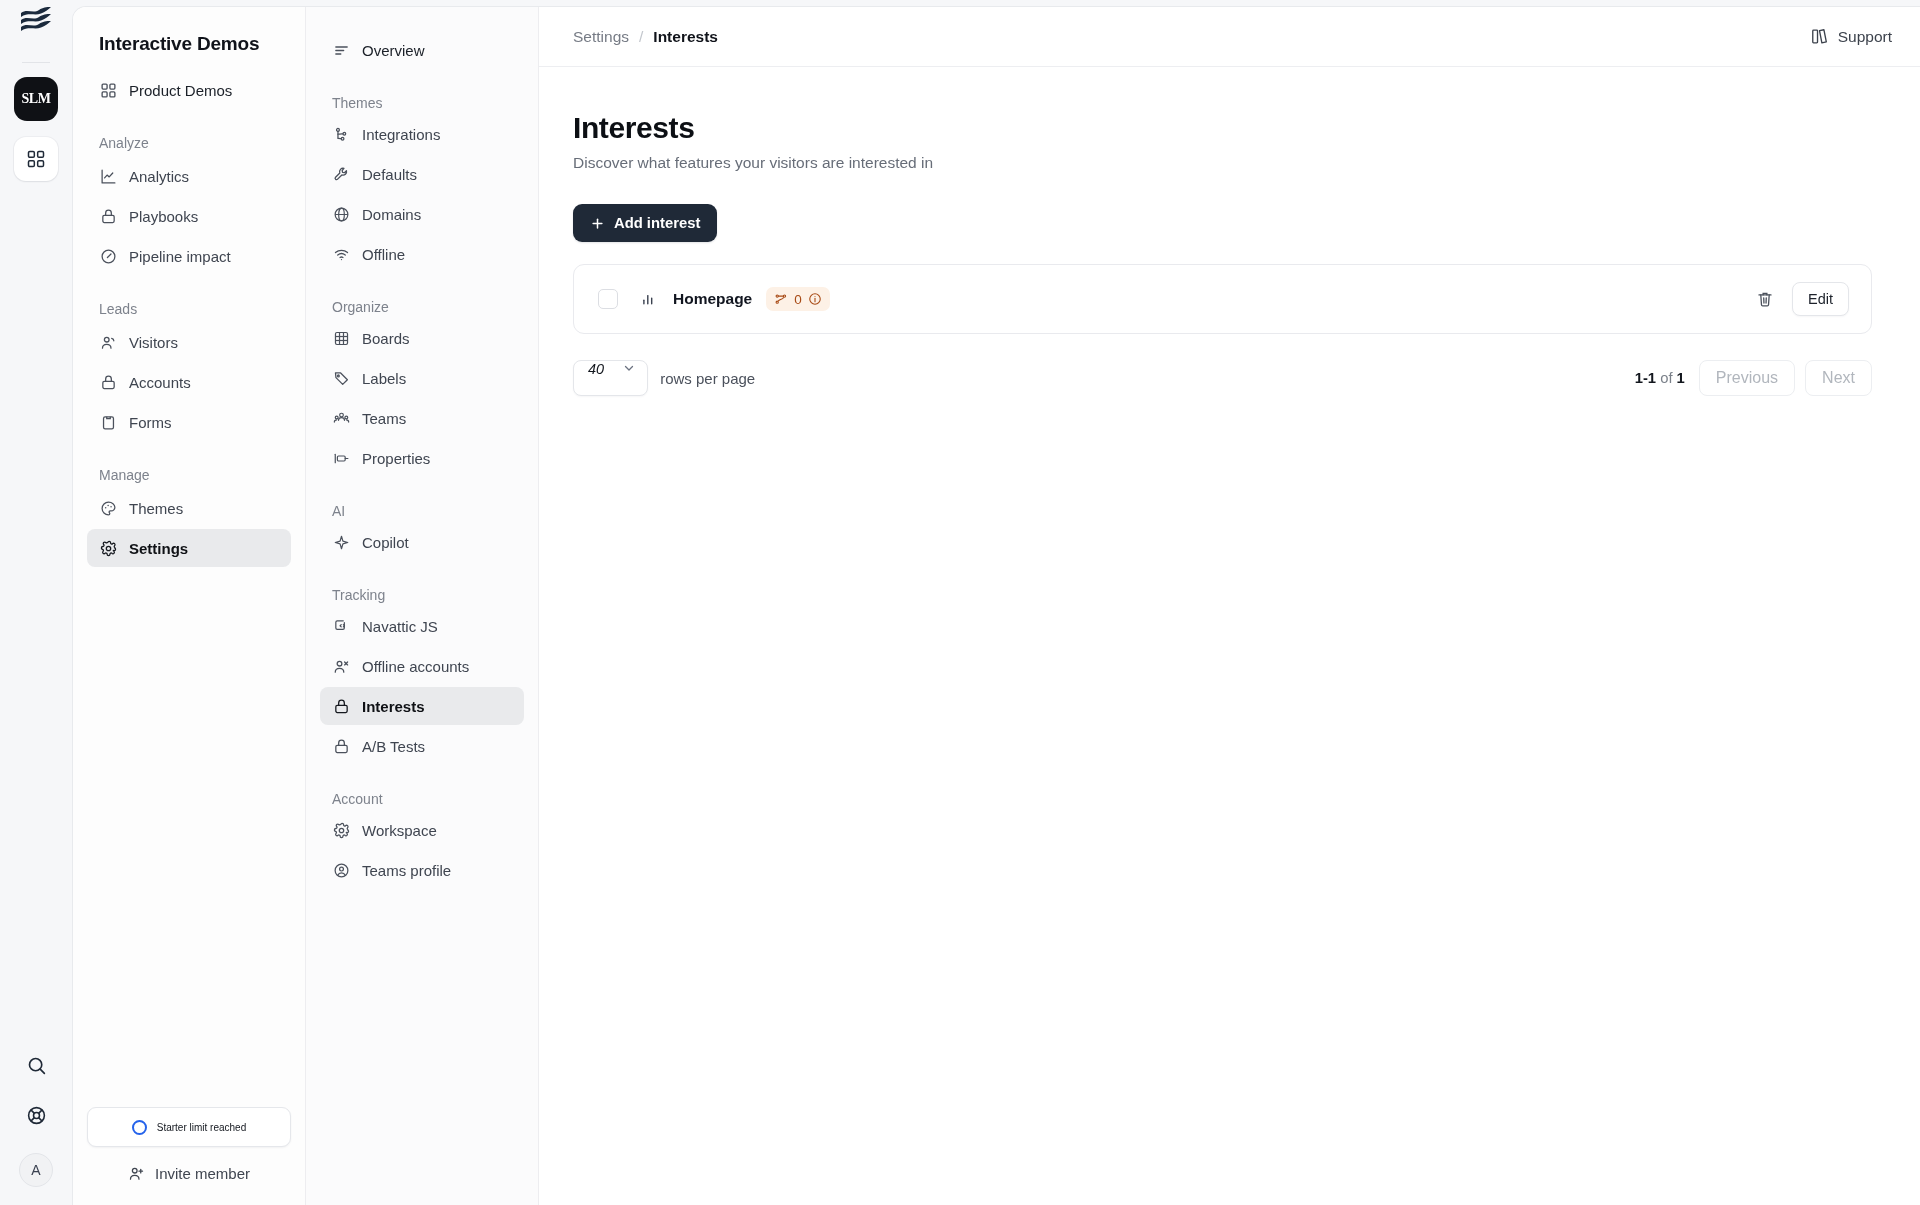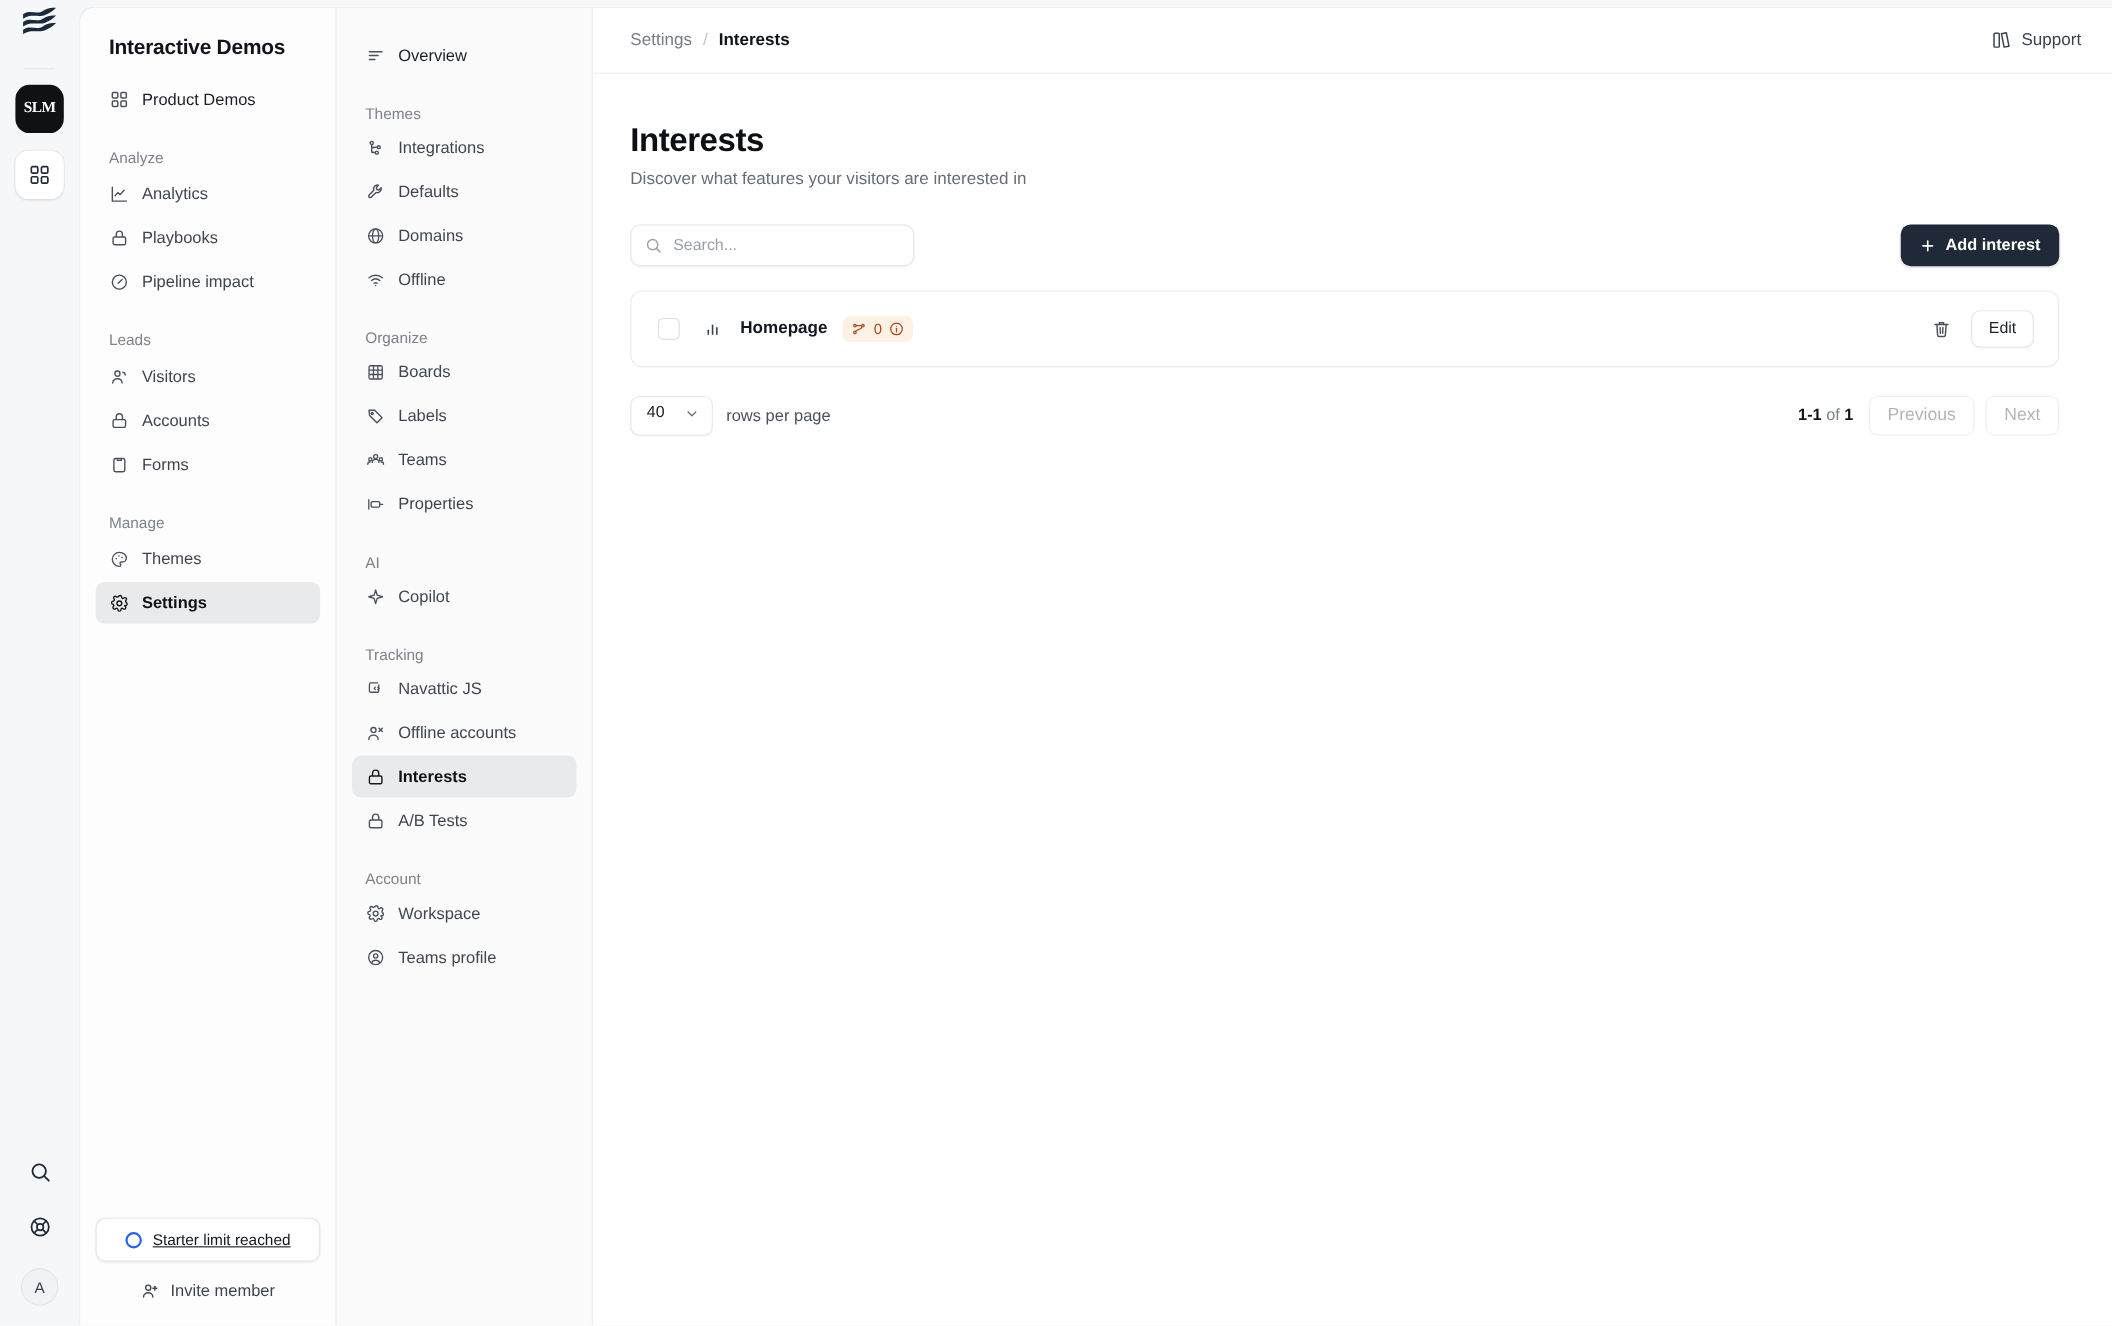--- a/index.html
+++ b/index.html
@@ -74,21 +74,21 @@
   .nav-group {
     font-size: 14px; color: #7d828c; padding: 0 12px;
     margin-top: 26px; margin-bottom: 4px;
   }
   .nav1-top-gap { height: 14px; }
   .nav-spacer { flex: 1 1 auto; }
   .limit-pill {
     display: flex; align-items: center; justify-content: center; gap: 10px;
     height: 40px; border-radius: 9px; background: #fff;
     border: 1px solid #e5e7eb; box-shadow: 0 1px 2px rgba(16,24,40,.05);
-    font-size: 14px; color: #13171e; margin-bottom: 8px; text-decoration: underline;
+    font-size: 10px; color: #13171e; margin-bottom: 8px;
   }
   .limit-ring { width: 15px; height: 15px; border-radius: 50%; border: 2px solid #2563eb; }
   .invite {
     display: flex; align-items: center; justify-content: center; gap: 10px;
     height: 36px; font-size: 15px; color: #3f4550;
   }
 
   
   .nav2 {
     width: 234px; flex: 0 0 234px;
@@ -162,22 +162,22 @@
     height: 34px; border-radius: 8px; border: 1px solid #e4e6ea; background:#fff;
     padding: 0 15px; font-size: 14.5px; color: #1d222b; margin-left: 12px;
     display:flex; align-items:center; font-family: inherit;
     box-shadow: 0 1px 2px rgba(16,24,40,.04);
   }
 
   .pager { display: flex; align-items: center; justify-content: space-between; margin-top: 26px; }
   .pager-left { display: flex; align-items: center; gap: 12px; }
   .select {
     height: 36px; border-radius: 8px; border: 1px solid #e4e6ea; background: #fff;
-    display: flex; align-items: flex-end; gap: 18px; padding: 0 11px 12px 14px;
-    font-size: 14.5px; color: #12161d; box-shadow: 0 1px 2px rgba(16,24,40,.04);
+    display: flex; align-items: flex-start; gap: 18px; padding: 0 11px 12px 14px;
+    font-size: 14.5px; color: #12161d; box-shadow: 0 1px 2px rgba(16,24,40,.04); font-style: italic;
   }
   .pager-label { font-size: 15px; color: #4b515c; }
   .pager-right { display: flex; align-items: center; gap: 10px; }
   .pager-count { font-size: 14.8px; color: #7a8089; margin-right: 4px; }
   .pager-count b { color: #13171e; font-weight: 700; }
   .pg-btn {
     height: 36px; border-radius: 8px; border: 1px solid #eceef1; background: #fff;
     padding: 0 16px; font-size: 16px; color: #b1b6bd; display:flex; align-items:center;
     font-family: inherit;
   }
@@ -541,29 +541,20 @@
           </span>
           <span>Support</span>
         </div>
       </div>
 
       <div class="content">
         <div class="page-title">Interests</div>
         <div class="page-sub">Discover what features your visitors are interested in</div>
 
         <div class="toolbar">
-          <div class="search-box">
-            <span class="ico">
-              <svg width="16" height="16" viewBox="0 0 24 24" fill="none" stroke="#9aa0aa" stroke-width="2" stroke-linecap="round">
-                <circle cx="11" cy="11" r="7"></circle>
-                  <line x1="16.2" y1="16.2" x2="21" y2="21"></line>
-              </svg>
-            </span>
-            <input type="text" value="" placeholder="Search..." style="">
-          </div>
           <button class="btn-primary">
             <span>
               <svg width="15" height="15" viewBox="0 0 24 24" fill="none" stroke="#fff" stroke-width="2.4" stroke-linecap="round">
                 <line x1="12" y1="5" x2="12" y2="19"></line>
                   <line x1="5" y1="12" x2="19" y2="12"></line>
               </svg>
             </span>
             <span>Add interest</span>
           </button>
         </div>

